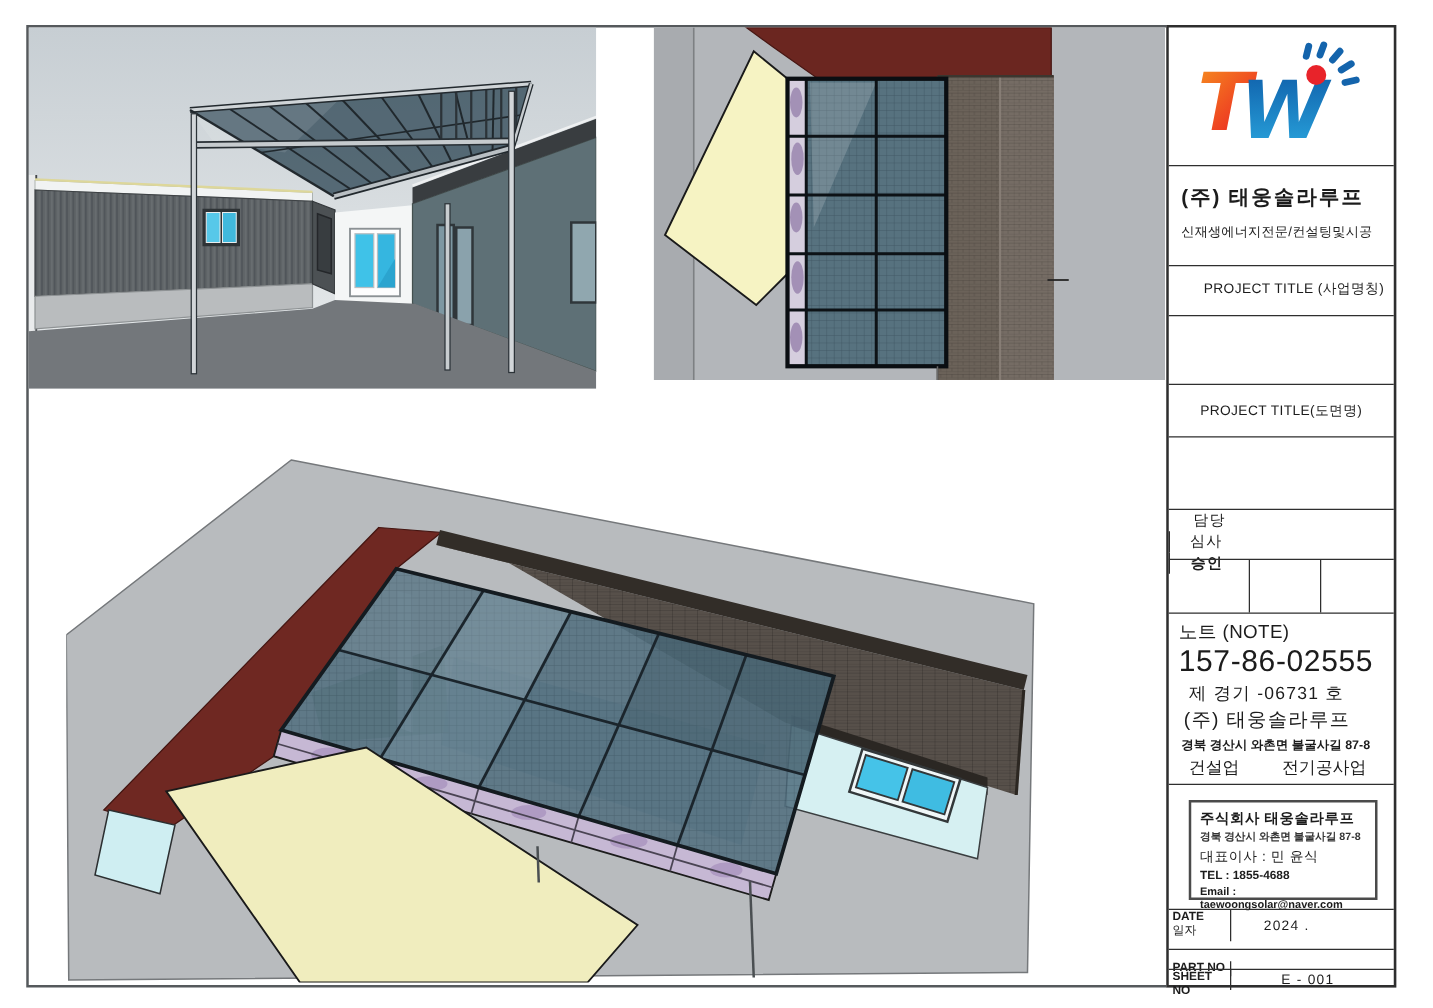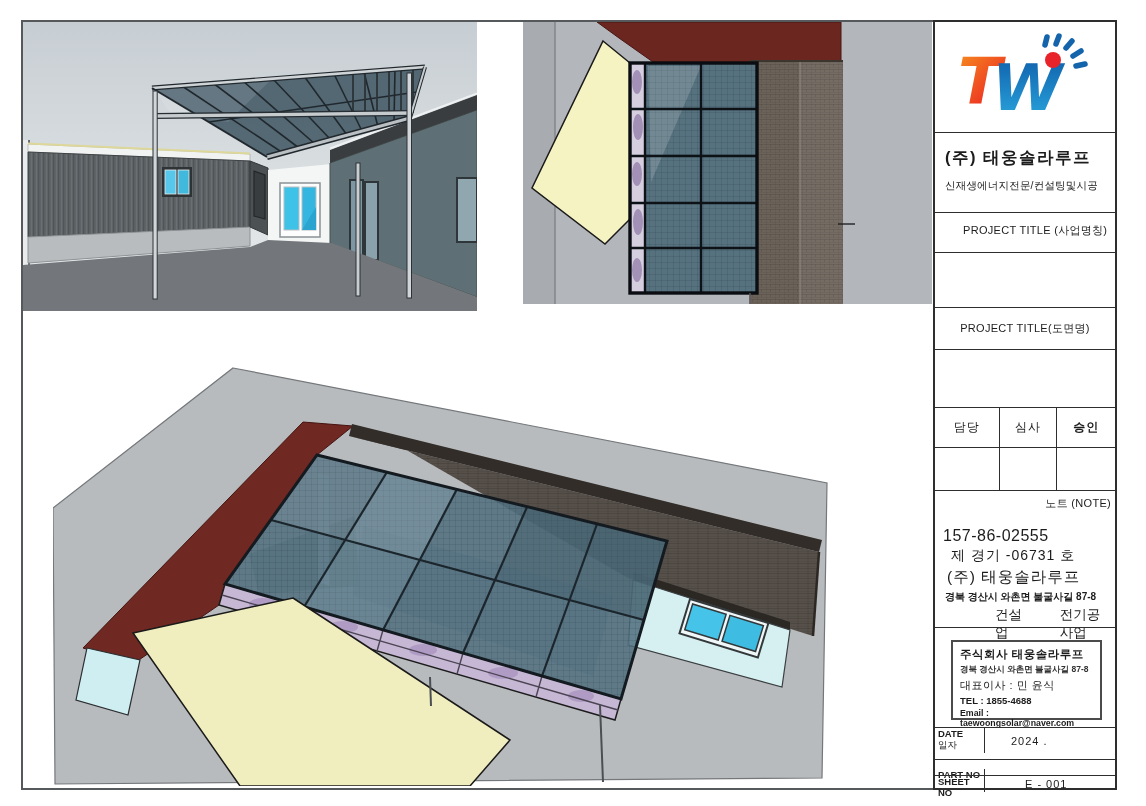--- a/index.html
+++ b/index.html
@@ -15,32 +15,32 @@
   .tb-row { position:absolute; left:0; width:100%; border-top:1.5px solid #2e2e2e; }
   .tb-row.first { border-top:none; }
   .logo-cell { top:0; height:110px; display:flex; align-items:center; justify-content:center; }
   .company-cell { top:110px; height:80px; padding:14px 8px 0 10px; }
   .company-name { font-size:16.5px; font-weight:bold; letter-spacing:1.5px; }
   .company-sub { font-size:10.5px; margin-top:10px; letter-spacing:0.2px; color:#222; }
   .proj-label { top:190px; height:40px; padding:10px 0 0 28px; font-size:11px; letter-spacing:0.3px; }
   .proj-val { top:230px; height:55px; }
   .draw-label { top:285px; height:42px; display:flex; align-items:center; justify-content:center; font-size:11px; letter-spacing:0.3px; }
   .draw-val { top:327px; height:58px; }
-  .appr-head { top:385px; height:40px; display:flex; }
+  .appr-head { top:385px; height:40px; display:flex;flex-direction:column; }
   .appr-row  { top:425px; height:43px; display:flex; }
   .appr-cell { height:100%; display:flex; align-items:center; justify-content:center; font-size:12px; letter-spacing:1px; }
   .appr-cell + .appr-cell { border-left:1.5px solid #2e2e2e; }
   .ac1 { width:65px; } .ac2 { width:59px; } .ac3 { width:60px;font-weight:bold; }
   .note-cell { top:468px; height:137px; padding:5px 4px 0 8px; }
-  .note-label { font-size:11px; letter-spacing:0.3px;text-align:right; }
-  .note-number { font-size:16px; letter-spacing:0.5px; margin-top:16px; white-space:nowrap; }
+  .note-label { font-size:15px; letter-spacing:0.3px; }
+  .note-number { font-size:24px; letter-spacing:0.5px; margin-top:1px; white-space:nowrap; }
   .note-reg { font-size:14px; margin-top:2px; padding-left:8px; letter-spacing:1px; }
   .note-comp { font-size:15.5px; margin-top:2px; padding-left:4px; letter-spacing:1px; }
   .note-addr { font-size:10px; font-weight:bold; margin-top:2px; padding-left:2px; }
-  .note-biz { font-size:13.5px; margin-top:2px; padding-left:8px; display:flex; gap:34px;margin-left:44px; }
+  .note-biz { font-size:13.5px; margin-top:2px; padding-left:8px; display:flex; gap:34px; }
   .info-cell { top:605px; height:100px; padding:12px 16px 0 16px; }
   .info-box { width:151px; height:80px; border:2px solid #4b4b4b; padding:5px 4px 0 7px; }
   .ib-company { font-size:11.5px; font-weight:bold; letter-spacing:0.5px; }
   .ib-addr { font-size:8.5px; font-weight:bold; color:#333; margin-top:2px; }
   .ib-ceo { font-size:11px; margin-top:2px; letter-spacing:0.5px; }
   .ib-tel { font-size:9.5px; font-weight:bold; margin-top:2px; }
   .ib-email { font-size:8.8px; font-weight:bold; margin-top:2px; }
   .ft-row { display:flex; }
   .date-row { top:705px; height:26px; }
   .part-row { top:737px; height:22px;align-items:flex-end; }

